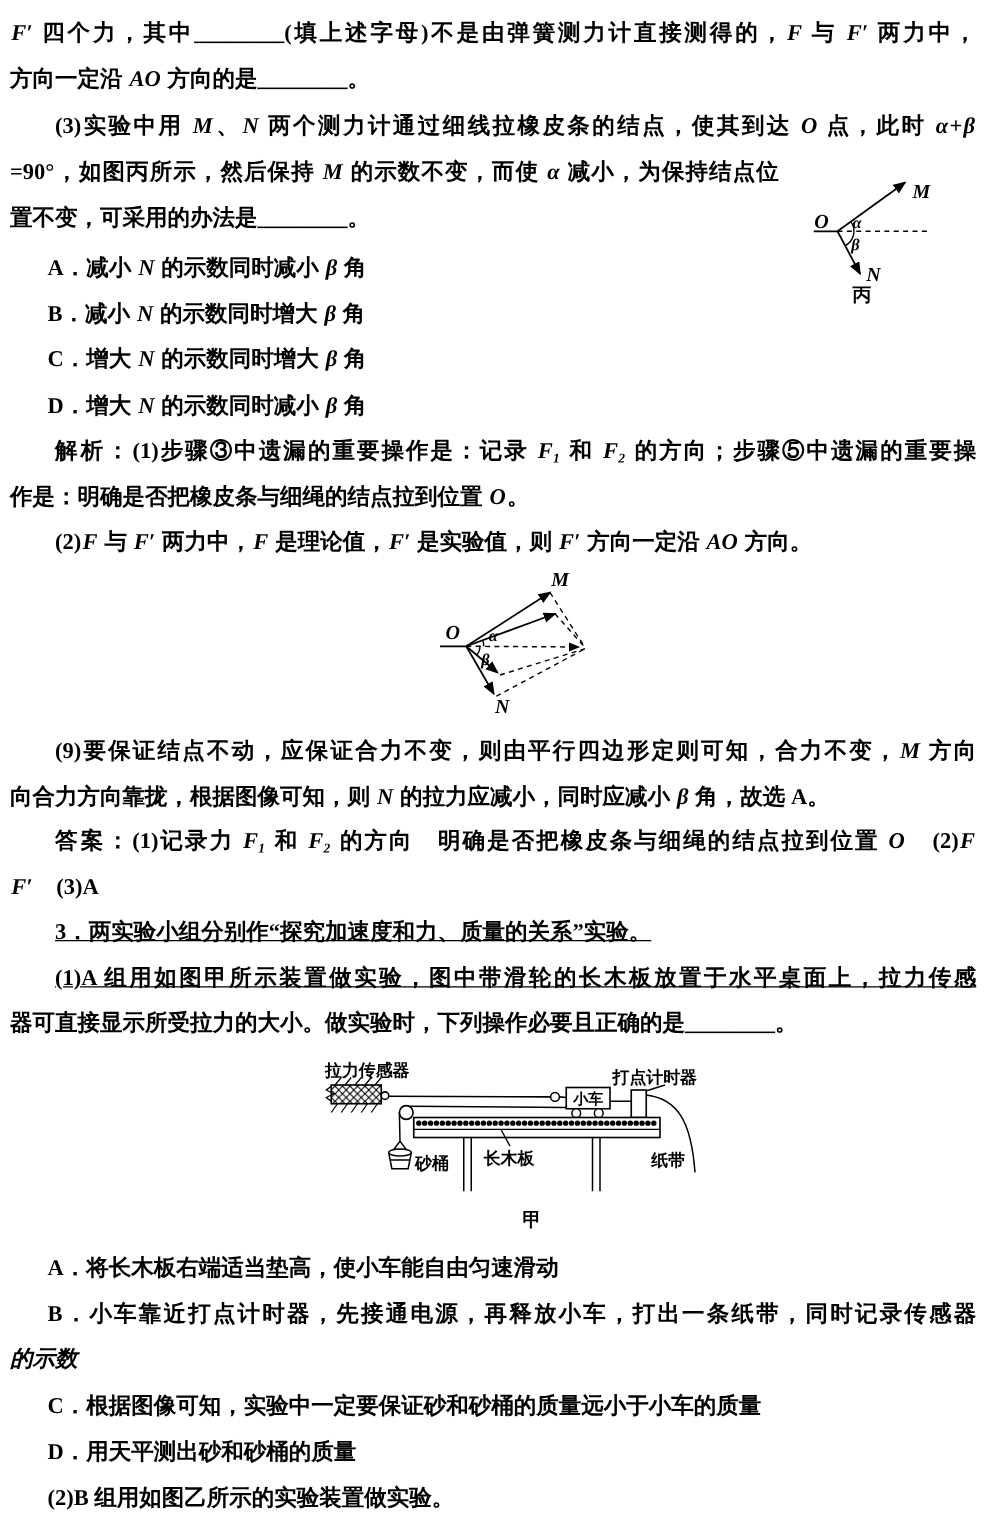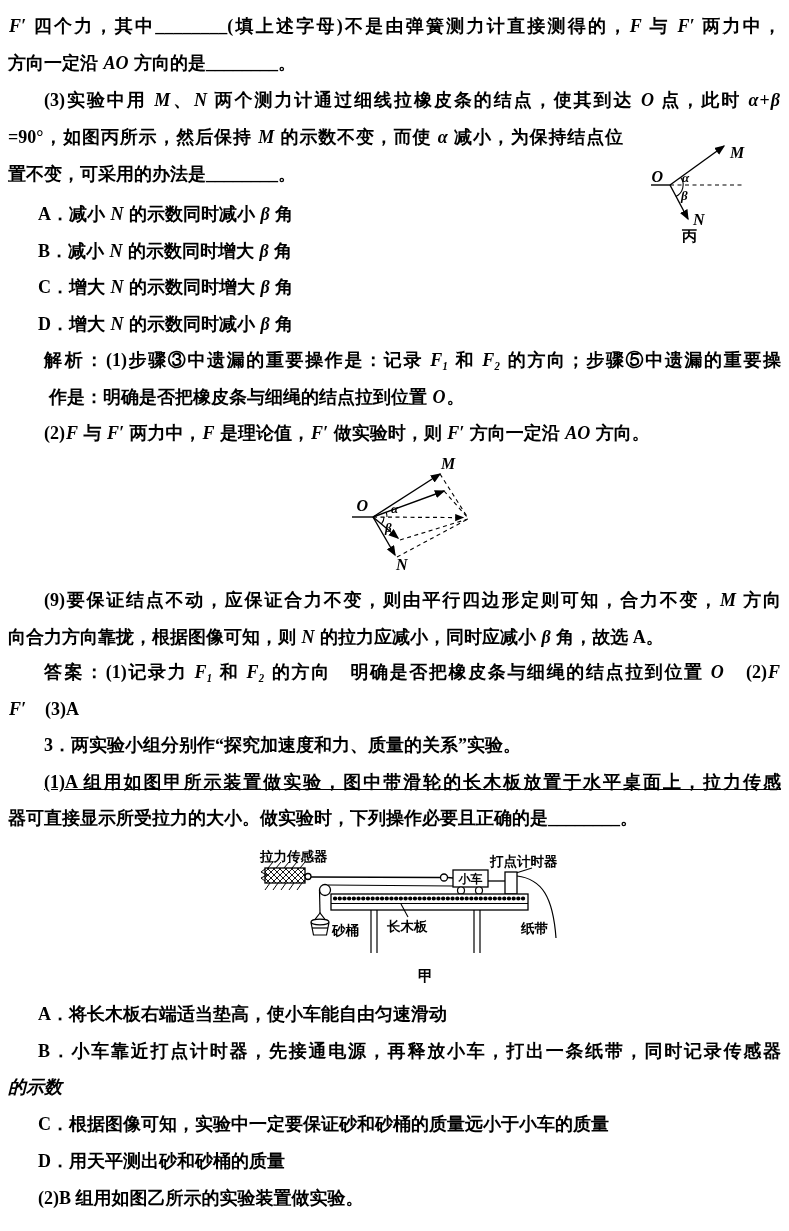--- a/index.html
+++ b/index.html
@@ -26,27 +26,27 @@
       <div class="ln j" style="top: 15px; width: 773px;"><span class="v">F′</span><span> 四个力，其中________(填上述字母)不是由弹簧测力计直接测得的，</span><span class="v">F</span><span> 与 </span><span class="v">F′</span><span> 两力中，</span></div>
       <div class="ln" style="top: 52px;"><span>方向一定沿 </span><span class="v">AO</span><span> 方向的是________。</span></div>
       <div class="ln j" style="top: 89px; width: 773px; text-indent: 36px;"><span>(3)实验中用 </span><span class="v">M</span><span>、</span><span class="v">N</span><span> 两个测力计通过细线拉橡皮条的结点，使其到达 </span><span class="v">O</span><span> 点，此时 </span><span class="v">α</span><span>+</span><span class="v">β</span></div>
       <div class="ln j" style="top: 126px; width: 615px;"><span>=90°，如图丙所示，然后保持 </span><span class="v">M</span><span> 的示数不变，而使 </span><span class="v">α</span><span> 减小，为保持结点位</span></div>
       <div class="ln" style="top: 163px;"><span>置不变，可采用的办法是________。</span></div>
       <div class="ln" style="top: 203px; text-indent: 30px;"><span>A．减小 </span><span class="v">N</span><span> 的示数同时减小 </span><span class="v">β</span><span> 角</span></div>
       <div class="ln" style="top: 240px; text-indent: 30px;"><span>B．减小 </span><span class="v">N</span><span> 的示数同时增大 </span><span class="v">β</span><span> 角</span></div>
       <div class="ln" style="top: 276px; text-indent: 30px;"><span>C．增大 </span><span class="v">N</span><span> 的示数同时增大 </span><span class="v">β</span><span> 角</span></div>
       <div class="ln" style="top: 313px; text-indent: 30px;"><span>D．增大 </span><span class="v">N</span><span> 的示数同时减小 </span><span class="v">β</span><span> 角</span></div>
       <div class="ln j" style="top: 349px; width: 773px; text-indent: 36px;"><span class="h">解析：</span><span>(1)步骤③中遗漏的重要操作是：记录 </span><span class="v">F₁</span><span> 和 </span><span class="v">F₂</span><span> 的方向；步骤⑤中遗漏的重要操</span></div>
-      <div class="ln" style="top: 386px; margin-left: 41px;"><span>作是：明确是否把橡皮条与细绳的结点拉到位置 </span><span class="v">O</span><span>。</span></div>
-      <div class="ln" style="top: 422px; text-indent: 36px;"><span>(2)</span><span class="v">F</span><span> 与 </span><span class="v">F′</span><span> 两力中，</span><span class="v">F</span><span> 是理论值，</span><span class="v">F′</span><span> 做实验时，则 </span><span class="v">F′</span><span> 方向一定沿 </span><span class="v">AO</span><span> 方向。</span></div>
+      <div class="ln" style="top: 386px;"><span>作是：明确是否把橡皮条与细绳的结点拉到位置 </span><span class="v">O</span><span>。</span></div>
+      <div class="ln" style="top: 422px; text-indent: 36px;"><span>(2)</span><span class="v">F</span><span> 与 </span><span class="v">F′</span><span> 两力中，</span><span class="v">F</span><span> 是理论值，</span><span class="v">F′</span><span> 是实验值，则 </span><span class="v">F′</span><span> 方向一定沿 </span><span class="v">AO</span><span> 方向。</span></div>
       <div class="ln j" style="top: 589px; width: 773px; text-indent: 36px;"><span>(9)要保证结点不动，应保证合力不变，则由平行四边形定则可知，合力不变，</span><span class="v">M</span><span> 方向</span></div>
       <div class="ln" style="top: 626px;"><span>向合力方向靠拢，根据图像可知，则 </span><span class="v">N</span><span> 的拉力应减小，同时应减小 </span><span class="v">β</span><span> 角，故选 A。</span></div>
       <div class="ln j" style="top: 661px; width: 773px; text-indent: 36px;"><span class="h">答案：</span><span>(1)记录力 </span><span class="v">F₁</span><span> 和 </span><span class="v">F₂</span><span> 的方向　明确是否把橡皮条与细绳的结点拉到位置 </span><span class="v">O</span><span>　(2)</span><span class="v">F</span></div>
       <div class="ln" style="top: 698px;"><span class="v">F′</span><span>　(3)A</span></div>
-      <div class="ln" style="top: 734px; text-indent: 36px;"><span>3．两实验小组分别作“探究加速度和力、质量的关系”实验。</span></div>
+      <div class="ln" style="top: 734px; text-indent: 36px; text-decoration: underline;"><span>3．两实验小组分别作“探究加速度和力、质量的关系”实验。</span></div>
       <div class="ln j" style="top: 771px; width: 773px; text-indent: 36px; text-decoration: underline;"><span>(1)A 组用如图甲所示装置做实验，图中带滑轮的长木板放置于水平桌面上，拉力传感</span></div>
       <div class="ln" style="top: 807px;"><span>器可直接显示所受拉力的大小。做实验时，下列操作必要且正确的是________。</span></div>
       <div class="ln" style="top: 1003px; text-indent: 30px;"><span>A．将长木板右端适当垫高，使小车能自由匀速滑动</span></div>
       <div class="ln j" style="top: 1040px; width: 773px; text-indent: 30px;"><span>B．小车靠近打点计时器，先接通电源，再释放小车，打出一条纸带，同时记录传感器</span></div>
       <div class="ln" style="top: 1076px; font-style: italic;"><span>的示数</span></div>
       <div class="ln" style="top: 1113px; text-indent: 30px;"><span>C．根据图像可知，实验中一定要保证砂和砂桶的质量远小于小车的质量</span></div>
       <div class="ln" style="top: 1150px; text-indent: 30px;"><span>D．用天平测出砂和砂桶的质量</span></div>
       <div class="ln" style="top: 1187px; text-indent: 30px;"><span>(2)B 组用如图乙所示的实验装置做实验。</span></div>
     </div>
 

